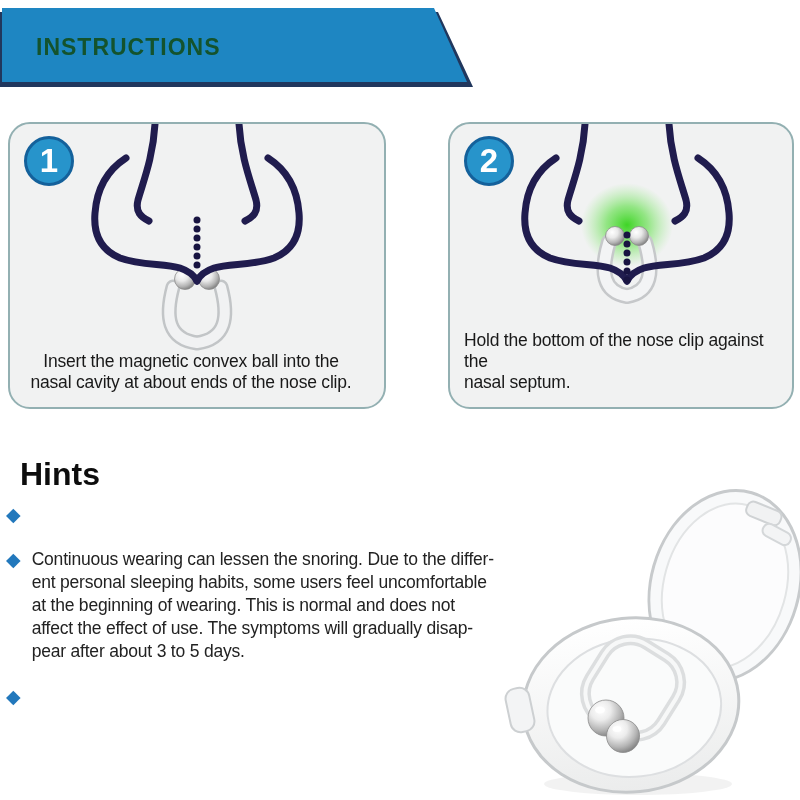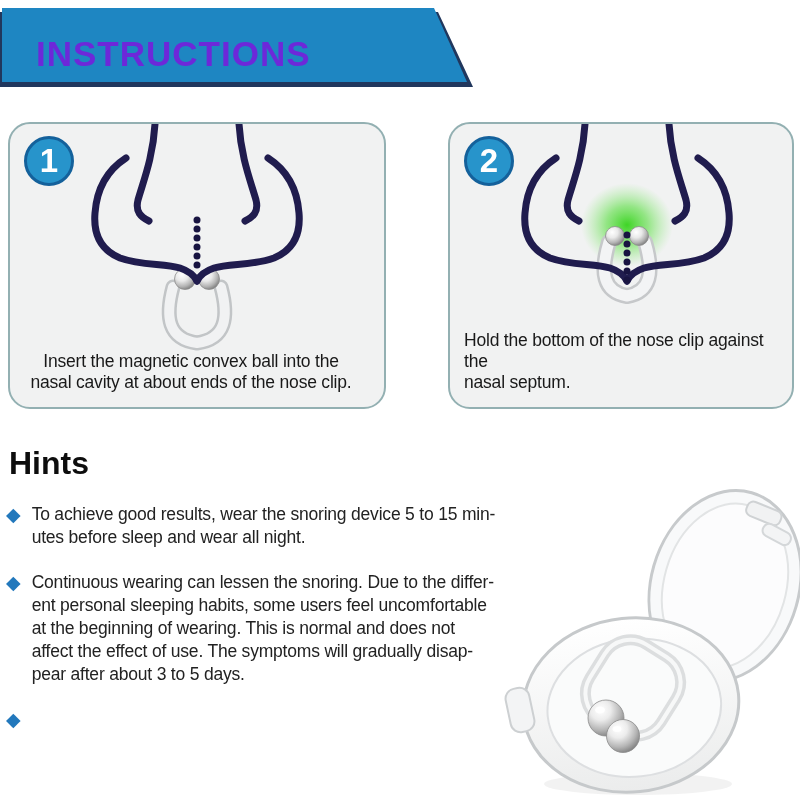--- a/index.html
+++ b/index.html
@@ -1,41 +1,41 @@
 <!DOCTYPE html>
 <html><head>
 <meta charset="utf-8">
 <style>
   html,body{margin:0;padding:0;background:#ffffff;}
   .page{position:relative;width:800px;height:800px;background:#ffffff;overflow:hidden;
         font-family:"Liberation Sans",sans-serif;color:#1e1e1e;}
 
   
   .banner{position:absolute;left:0;top:8px;width:480px;height:80px;}
-  .banner-title{position:absolute;left:36px;top:26px;font-size:35px;font-weight:bold;
-                color:#6d28d9;letter-spacing:1px;text-align:right;}
+  .banner-title{position:absolute;left:36px;top:26px;font-size:23px;font-weight:bold;
+                color:#14532d;letter-spacing:1px;text-align:right;}
 
   
   .step-card{position:absolute;top:122px;height:287px;background:#f1f2f2;
              border:2px solid #93b0b2;border-radius:22px;box-sizing:border-box;}
   .card-1{left:8px;width:378px;}
   .card-2{left:448px;width:346px;}
   .step-illustration{position:absolute;left:0;top:0;width:100%;height:100%;}
   .step-badge{position:absolute;left:14px;top:12px;width:50px;height:50px;border-radius:50%;
               background:#2794cb;border:3px solid #14619b;box-sizing:border-box;
               display:flex;align-items:center;justify-content:center;
               color:#ffffff;font-size:33px;font-weight:bold;}
   .caption{position:absolute;left:0;right:12px;bottom:14px;margin:0;
            font-size:17.5px;line-height:21px;letter-spacing:-0.2px;color:#191919;
            white-space:pre-line;}
   .card-1 .caption{text-align:center;padding:0 10px;}
   .card-2 .caption{text-align:left;padding:0 12px 0 14px;}
 
   
-  .hints-title{position:absolute;left:8px;top:444px;margin:1px;font-size:32px;
+  .hints-title{position:absolute;left:8px;top:444px;margin:12px;font-size:32px;
                font-weight:bold;color:#0d0d0d;}
   .hints-list{position:absolute;left:6px;top:503px;width:540px;margin:0;padding:0;
               list-style:none;}
   .hint-item{display:flex;align-items:flex-start;gap:11px;margin-bottom:22px;}
   .diamond{flex:0 0 auto;color:#2278bc;font-size:19px;line-height:23px;}
   .hint-text{font-size:17.5px;line-height:23px;letter-spacing:-0.2px;color:#222222;
              white-space:pre-line;}
 
   
   .product-photo{position:absolute;left:500px;top:466px;width:300px;height:334px;}
@@ -139,22 +139,20 @@
       <span>2</span>
     </div>
     <p class="caption">Hold the bottom of the nose clip against the
 nasal septum.</p>
   </div>
 
   <h2 class="hints-title">Hints</h2>
   <ul class="hints-list">
     <li class="hint-item">
       <span class="diamond">◆</span>
-      <span class="hint-text">To achieve good results, wear the snoring device 5 to 15 min-
-utes before sleep and wear all night.</span>
     </li>
     <li class="hint-item">
       <span class="diamond">◆</span>
       <span class="hint-text">Continuous wearing can lessen the snoring. Due to the differ-
 ent personal sleeping habits, some users feel uncomfortable
 at the beginning of wearing. This is normal and does not
 affect the effect of use. The symptoms will gradually disap-
 pear after about 3 to 5 days.</span>
     </li>
     <li class="hint-item">

